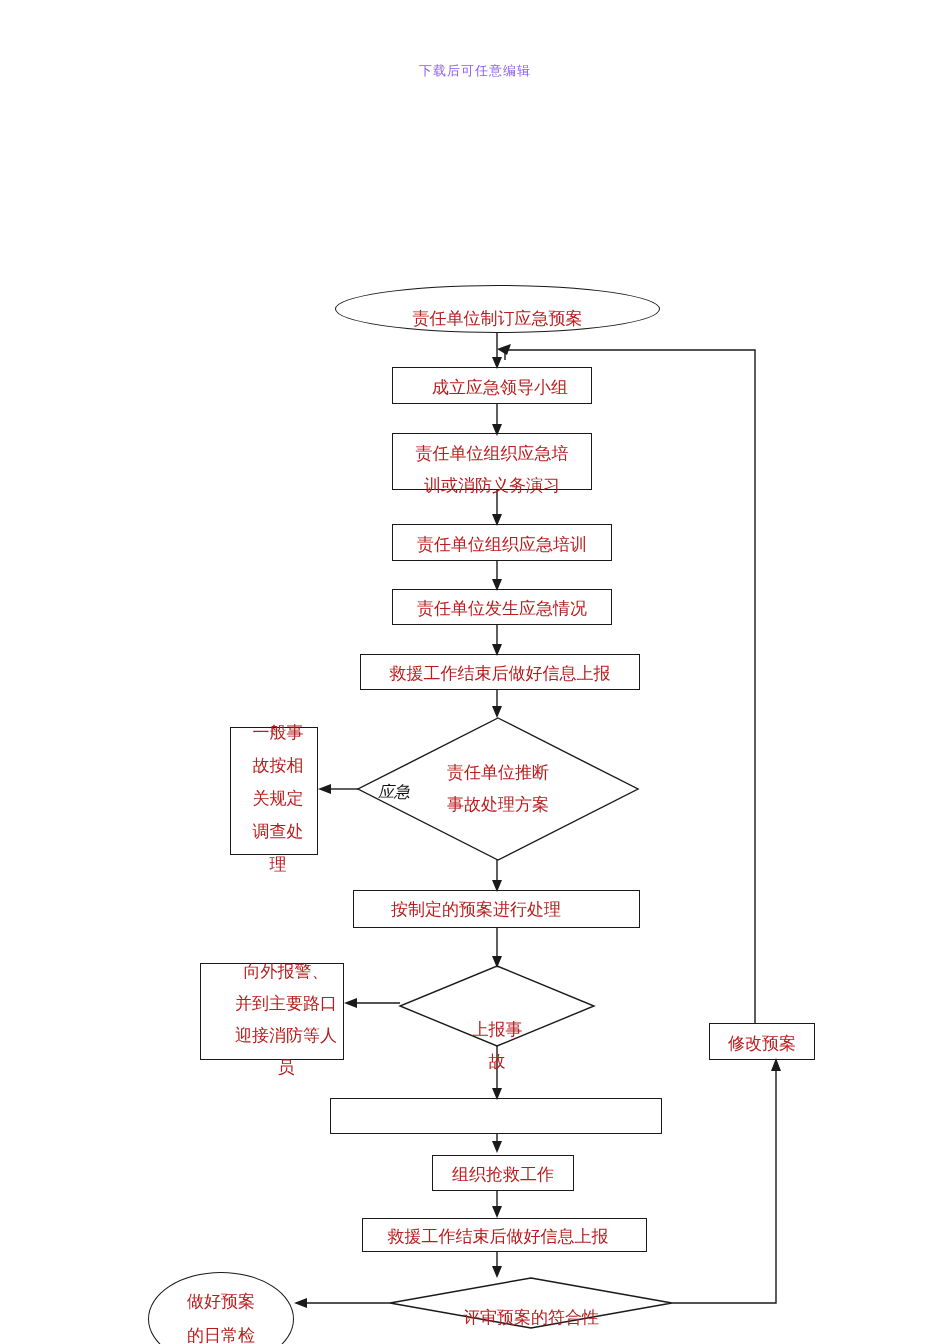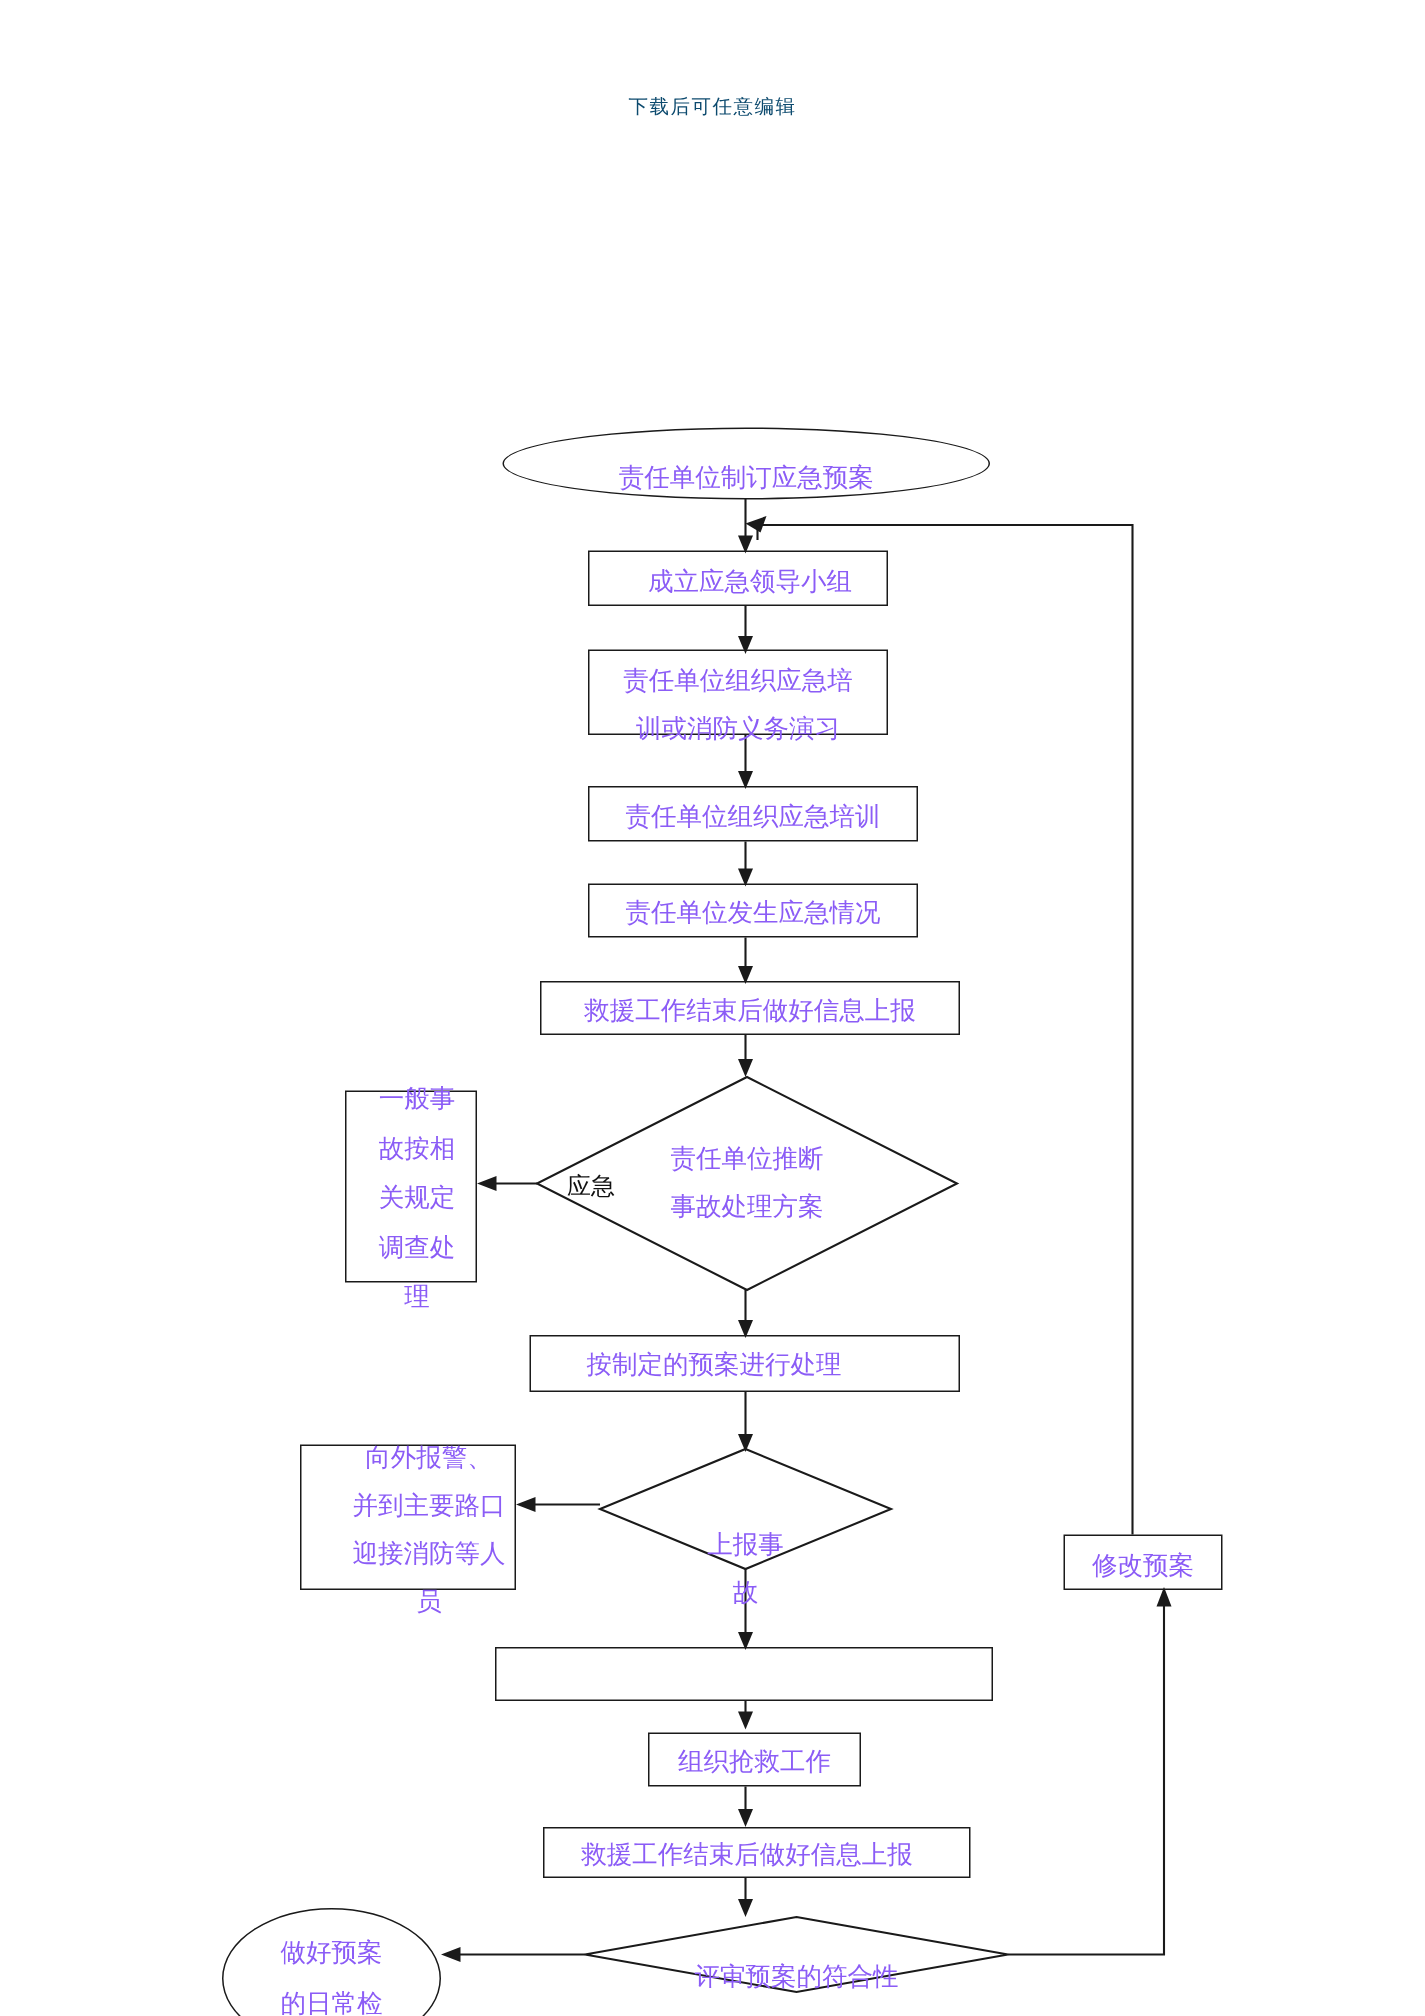--- a/index.html
+++ b/index.html
@@ -19,39 +19,39 @@
     background: #ffffff;
     overflow: hidden;
   }
   .watermark {
     position: absolute;
     left: 0;
     top: 62px;
     width: 950px;
     text-align: center;
     font-size: 13px;
-    color: #0c4a6e;
+    color: #8b5cf6;
     letter-spacing: 1px;
     white-space: nowrap;
   }
   
   .node {
     position: absolute;
     box-sizing: border-box;
     border: 1.4px solid #1a1a1a;
     background: transparent;
   }
   .node-text {
     position: absolute;
     box-sizing: border-box;
     font-size: 17px;
     line-height: 32px;
     text-align: center;
     white-space: pre-line;
-    color: #8b5cf6;
+    color: #b91c1c;
   }
   .ellipse {
     position: absolute;
     box-sizing: border-box;
     border: 1.4px solid #1a1a1a;
     border-radius: 50%;
     background: transparent;
   }
   .diamond-svg {
     position: absolute;
@@ -172,21 +172,21 @@
     <path d="M 672 1303 L 776 1303 L 776 1068"></path>
     <polygon class="head" points="776,1058 771,1071 781,1071"></polygon>
   </svg>
 
   <svg class="edge" style="left:0;top:0;width:950px;height:1344px;">
 
     <path d="M 755 1023 L 755 350 L 505 350 L 505 360"></path>
     <polygon class="head" points="497,349 511,344 507,355"></polygon>
   </svg>
 
-  <div class="edge-label" style="left:378px; top:783px;">应急</div>
+  <div class="edge-label" style="left:378px; top:783px;font-style:italic;">应急</div>
 
   <div class="ellipse" style="left:335px; top:285px; width:325px; height:48px;"></div>
   <div class="node-text" style="left:335px; top:303px; width:325px;">责任单位制订应急预案</div>
 
   <div class="node" style="left:392px; top:367px; width:200px; height:37px;"></div>
   <div class="node-text" style="left:392px; top:372px; width:200px;padding-left:16px;">成立应急领导小组</div>
 
   <div class="node" style="left:392px; top:433px; width:200px; height:57px;"></div>
   <div class="node-text" style="left:392px; top:438px; width:200px;">责任单位组织应急培
 训或消防义务演习</div>

